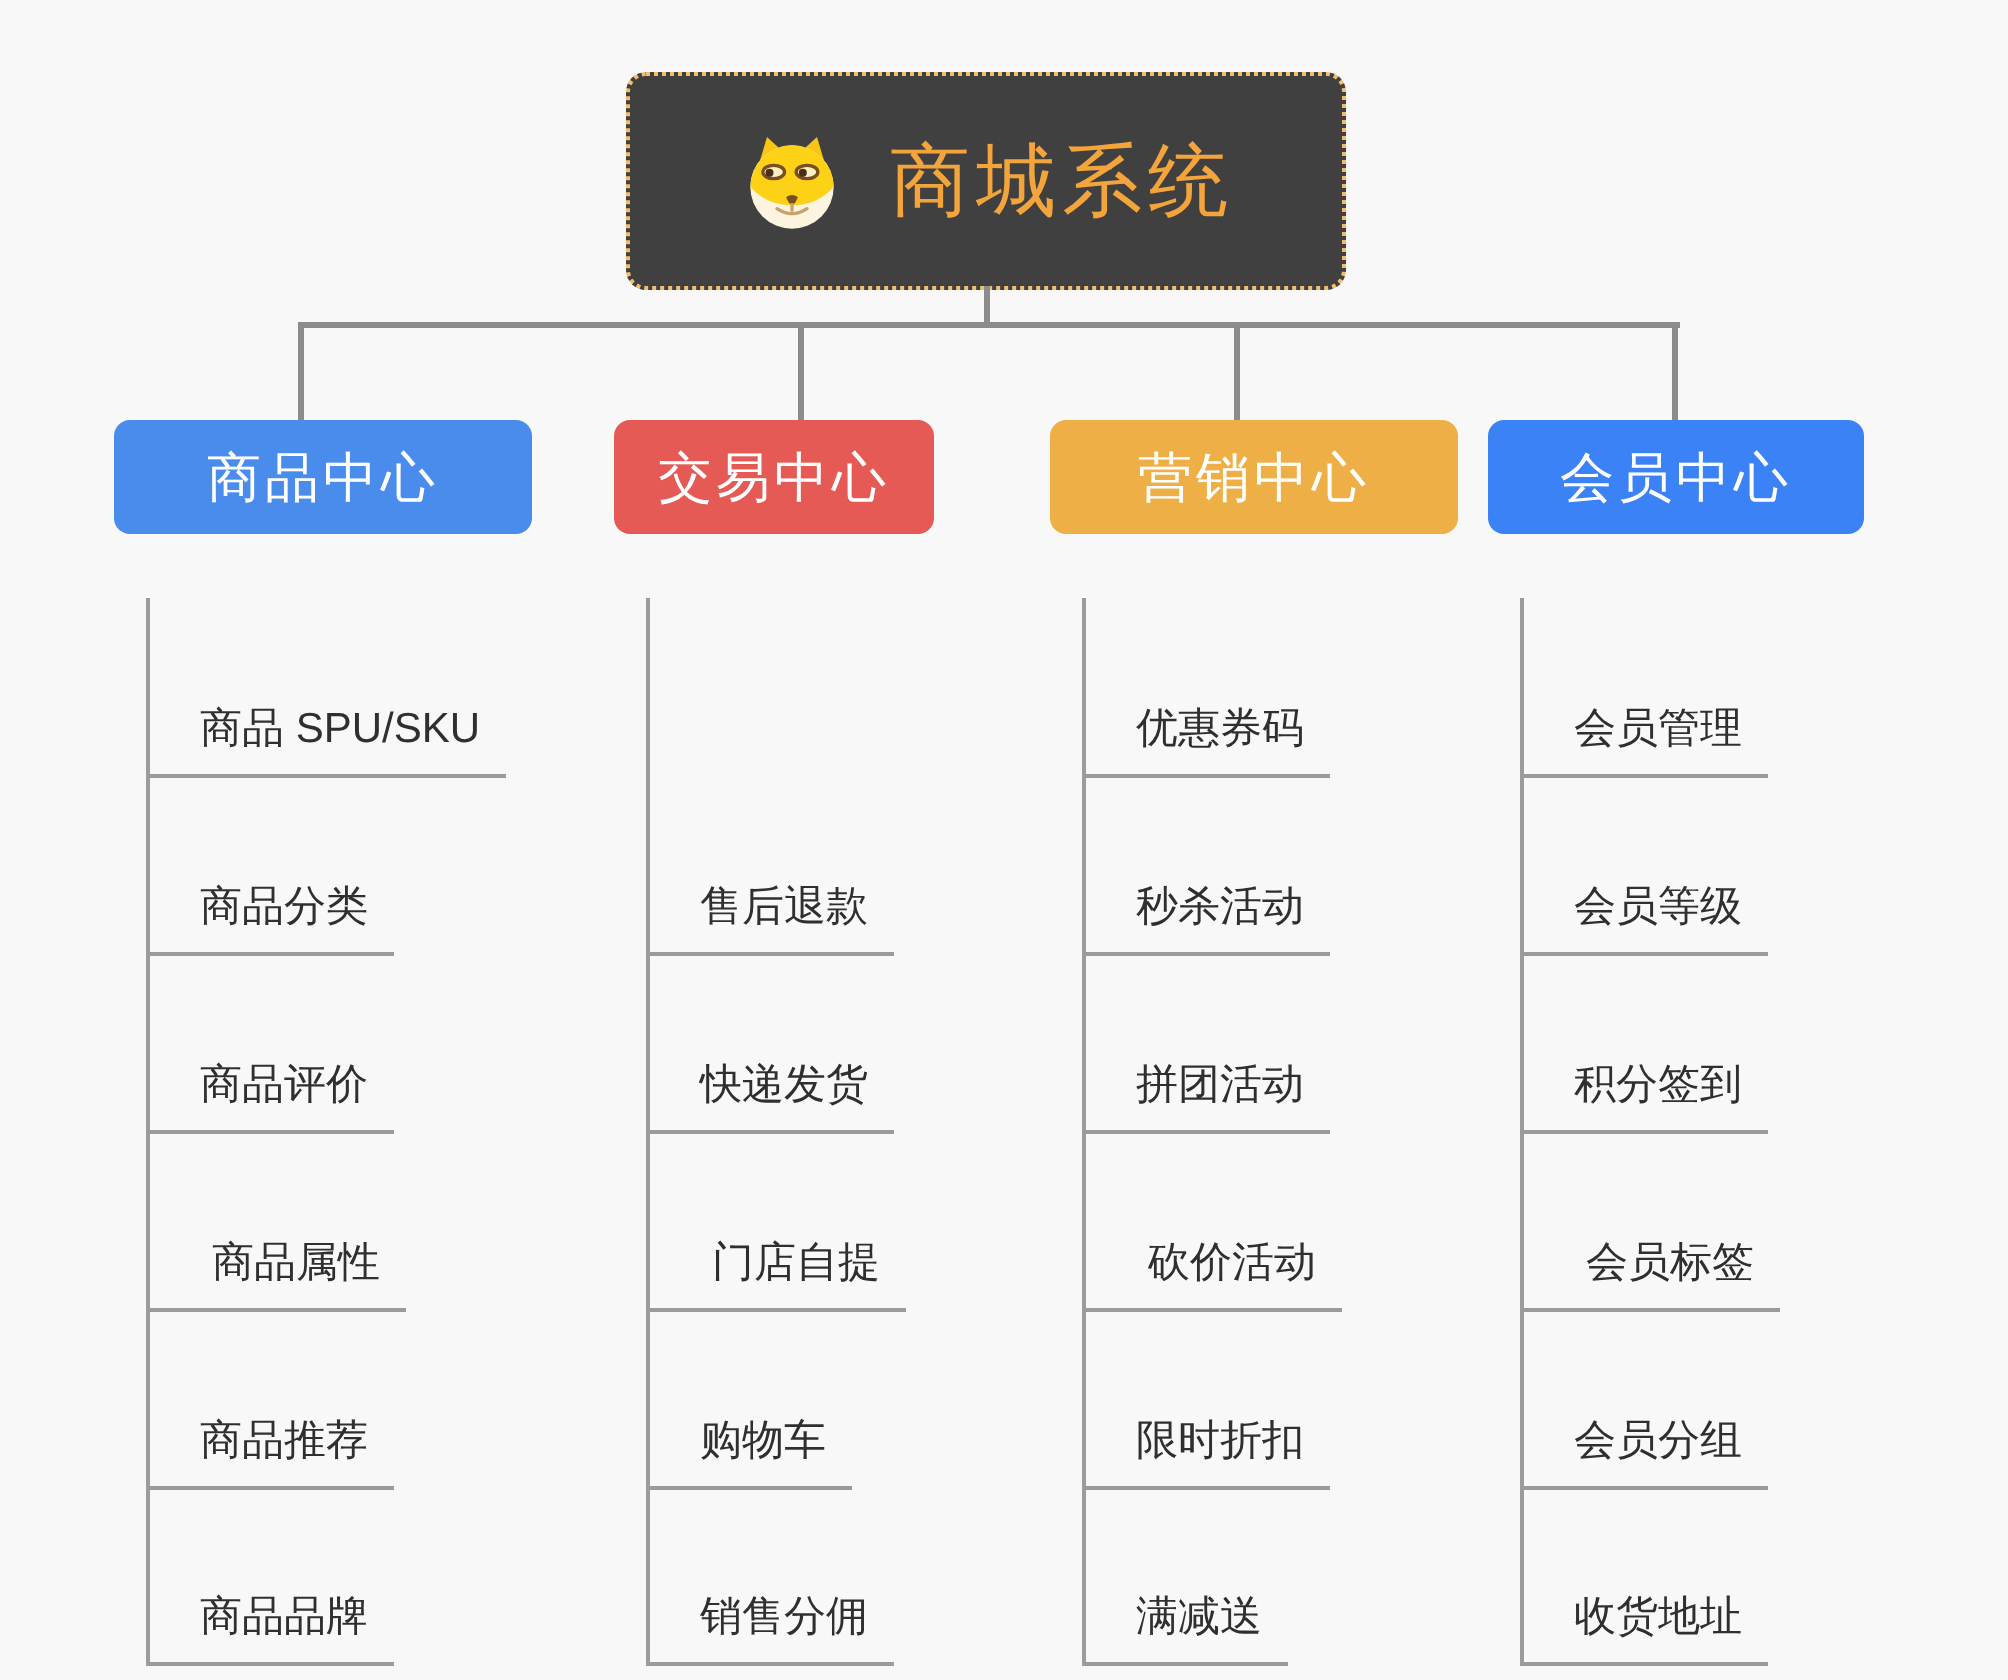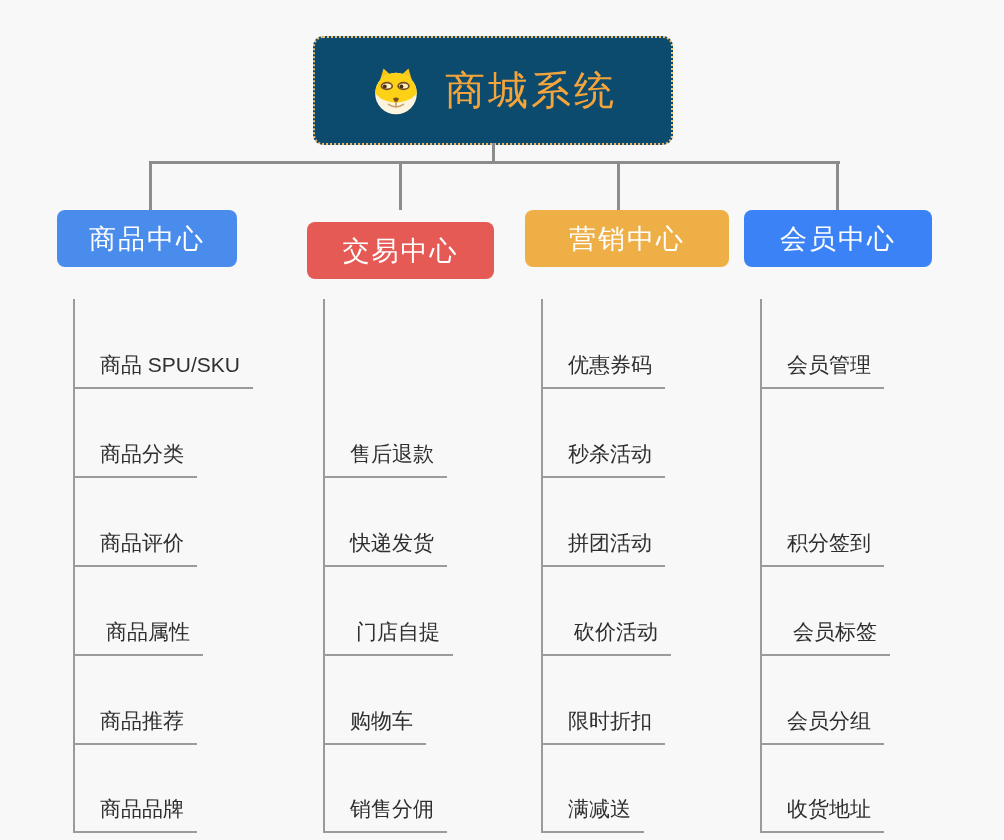--- a/index.html
+++ b/index.html
@@ -11,21 +11,21 @@
     background: #F8F8F8;
     overflow: hidden;
   }
 
   
   .root-node {
     position: absolute;
     left: 313px; top: 36px;
     width: 360px; height: 109px;
     box-sizing: border-box;
-    background: #0c4a6e;
+    background: #404040;
     border: 2px dotted #F2BE6B;
     border-radius: 10px;
     display: flex;
     align-items: center;
     justify-content: center;
     gap: 22px;
   }
   .root-title {
     color: #F3A43B;
     font-size: 40px;
@@ -50,22 +50,22 @@
     border-radius: 8px;
     display: flex;
     align-items: center;
     justify-content: center;
     color: #FFFFFF;
     font-size: 27px;
     letter-spacing: 2px;
     white-space: nowrap;
     cursor: default;
   }
-  .b0 { left: 57px;  width: 180px; background: #4A8CEB; }
-  .b1 { left: 307px; width: 187px; background: #E55A55; margin-top: 12px; }
+  .b0 { left: 57px;  width: 209px; background: #4A8CEB; }
+  .b1 { left: 307px; width: 160px; background: #E55A55; }
   .b2 { left: 525px; width: 204px; background: #EDAF46; }
   .b3 { left: 744px; width: 188px; background: #3b82f6; }
 
   
   .group { position: absolute; top: 267px; width: 250px; height: 545px; margin-top: 32px; }
   .g0 { left: 73px; }
   .g1 { left: 323px; }
   .g2 { left: 541px; }
   .g3 { left: 760px; }
   .vline {
@@ -158,19 +158,20 @@
     <div class="leaf l1">秒杀活动</div>
     <div class="leaf l2">拼团活动</div>
     <div class="leaf l3">砍价活动</div>
     <div class="leaf l4">限时折扣</div>
     <div class="leaf l5">满减送</div>
   </div>
 
   <div class="group g3">
     <div class="vline"></div>
     <div class="leaf l0">会员管理</div>
+    <div class="leaf l1">会员等级</div>
     <div class="leaf l2">积分签到</div>
     <div class="leaf l3">会员标签</div>
     <div class="leaf l4">会员分组</div>
     <div class="leaf l5">收货地址</div>
   </div>
 
 </div>
 
 </body></html>

